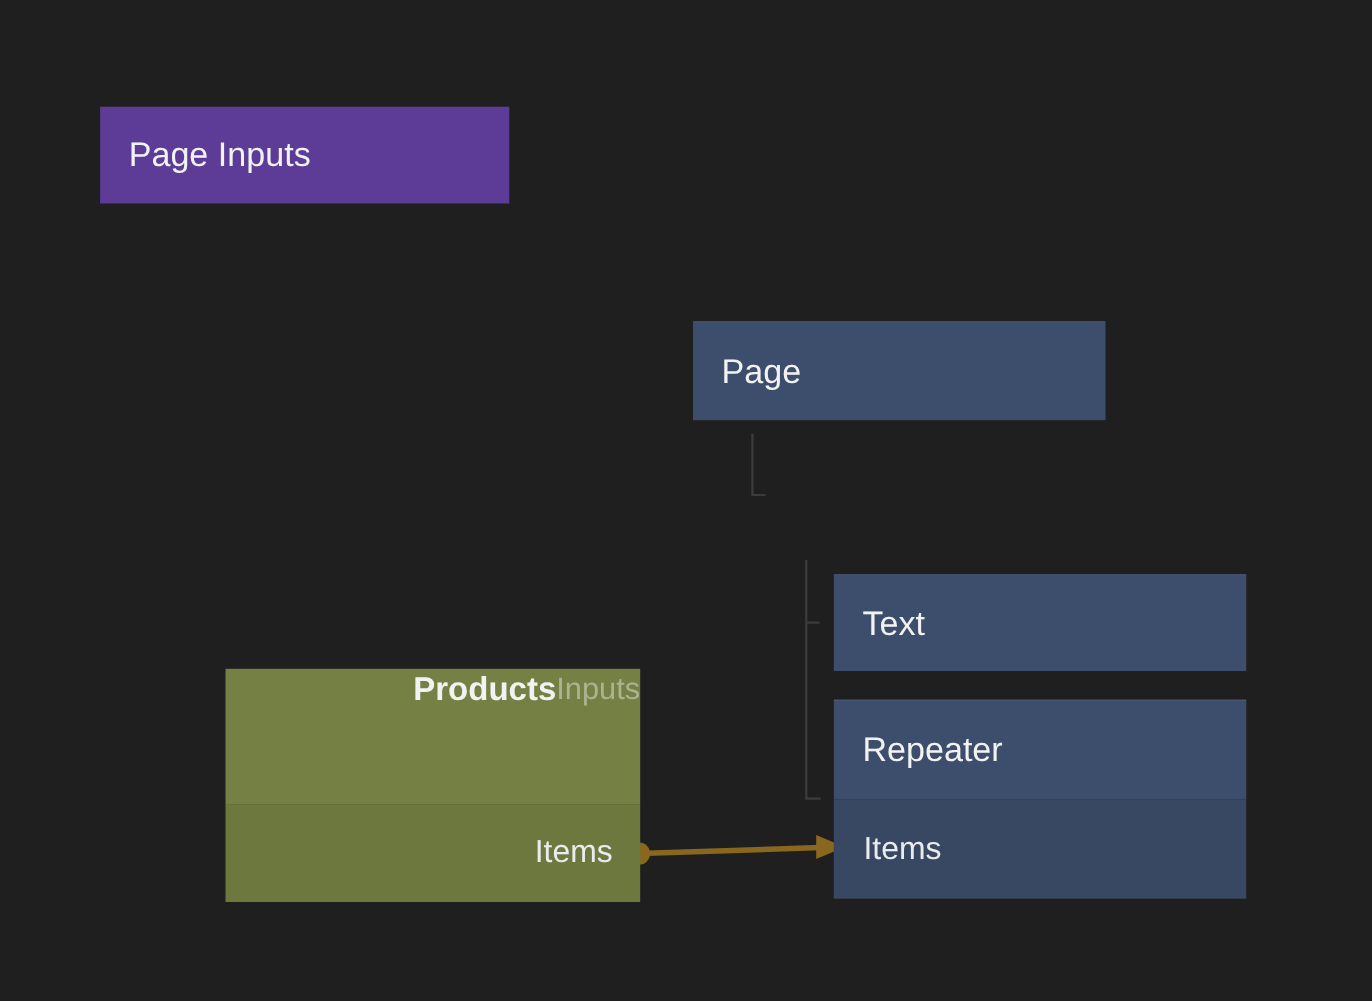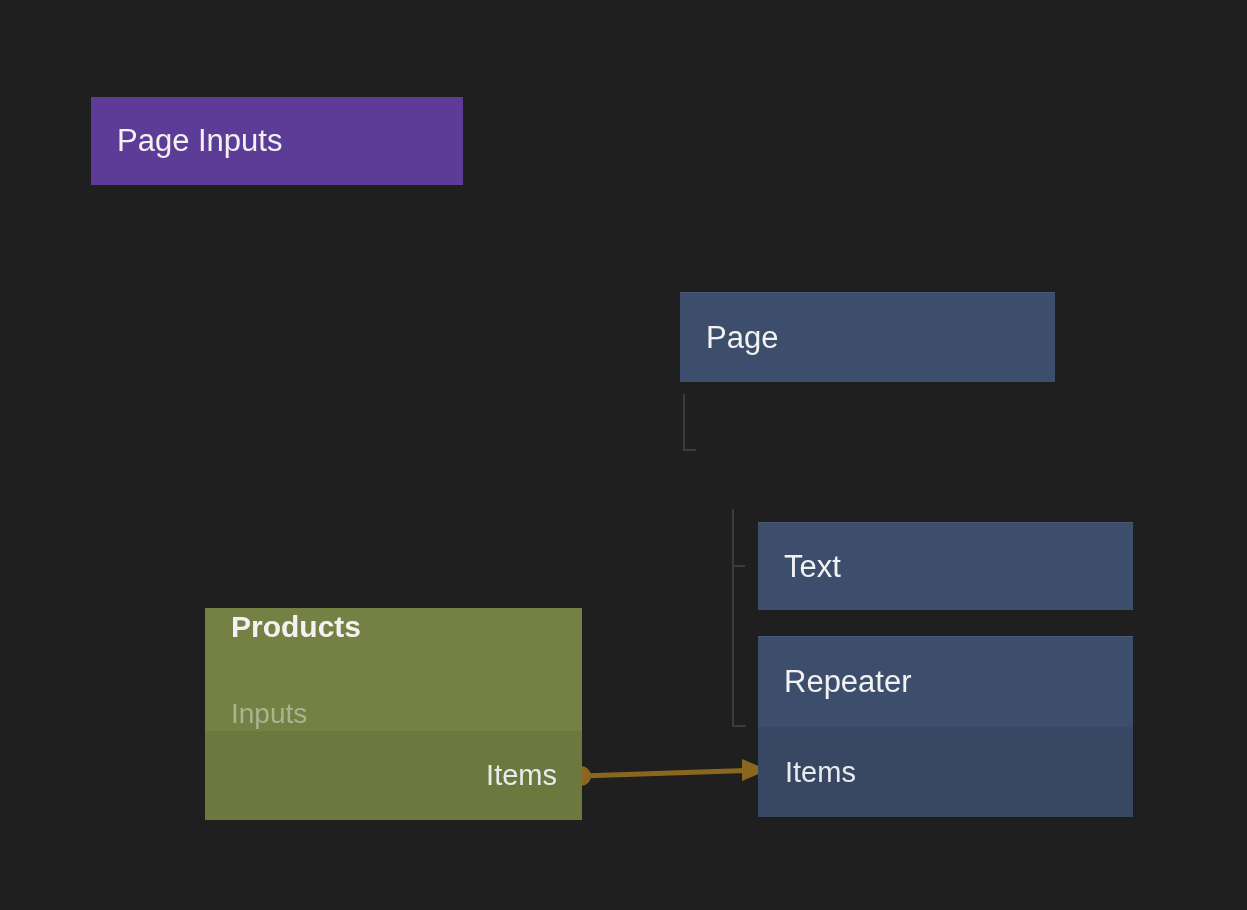--- a/index.html
+++ b/index.html
@@ -77,22 +77,22 @@
     font-size: 29px;
     color: var(--port-text, #e9ebee);
     white-space: nowrap;
   }
   .blue-port-row .port-label { padding-left: 27px; }
 
   .green-header {
     height: 123px;
     background: var(--green-node-header, #748044);
     display: flex;
-    flex-direction: column;
-    justify-content: space-between;
+    flex-direction: row;
+    justify-content: flex-end;
     padding-left: 26px;
   }
   .green-body {
     height: 89px;
     background: var(--green-node-body, #6c783e);
     display: flex;
     align-items: center;
     justify-content: flex-end;
     padding-right: 25px;
   }
@@ -121,21 +121,21 @@
 
     <line class="wire-line" x1="581" y1="776" x2="746" y2="770.5"></line>
     <polygon class="wire-head" points="742,759 768,770 742,781"></polygon>
     <circle class="wire-port" cx="581" cy="776" r="10"></circle>
   </svg>
 
   <div class="node purple" style="left:91px; top:97px; width:372px; height:88px;">
     <span class="node-label">Page Inputs</span>
   </div>
 
-  <div class="node blue" style="left:680px; top:292px; width:375px; height:90px;text-align:center;">
+  <div class="node blue" style="left:630px; top:292px; width:375px; height:90px;text-align:center;">
     <span class="node-label">Page</span>
   </div>
 
 
   <div class="node blue" style="left:758px; top:522px; width:375px; height:88px;">
     <span class="node-label">Text</span>
   </div>
 
   <div class="node-stack" style="left:758px; top:636px; width:375px;">
     <div class="stack-header blue-header">

